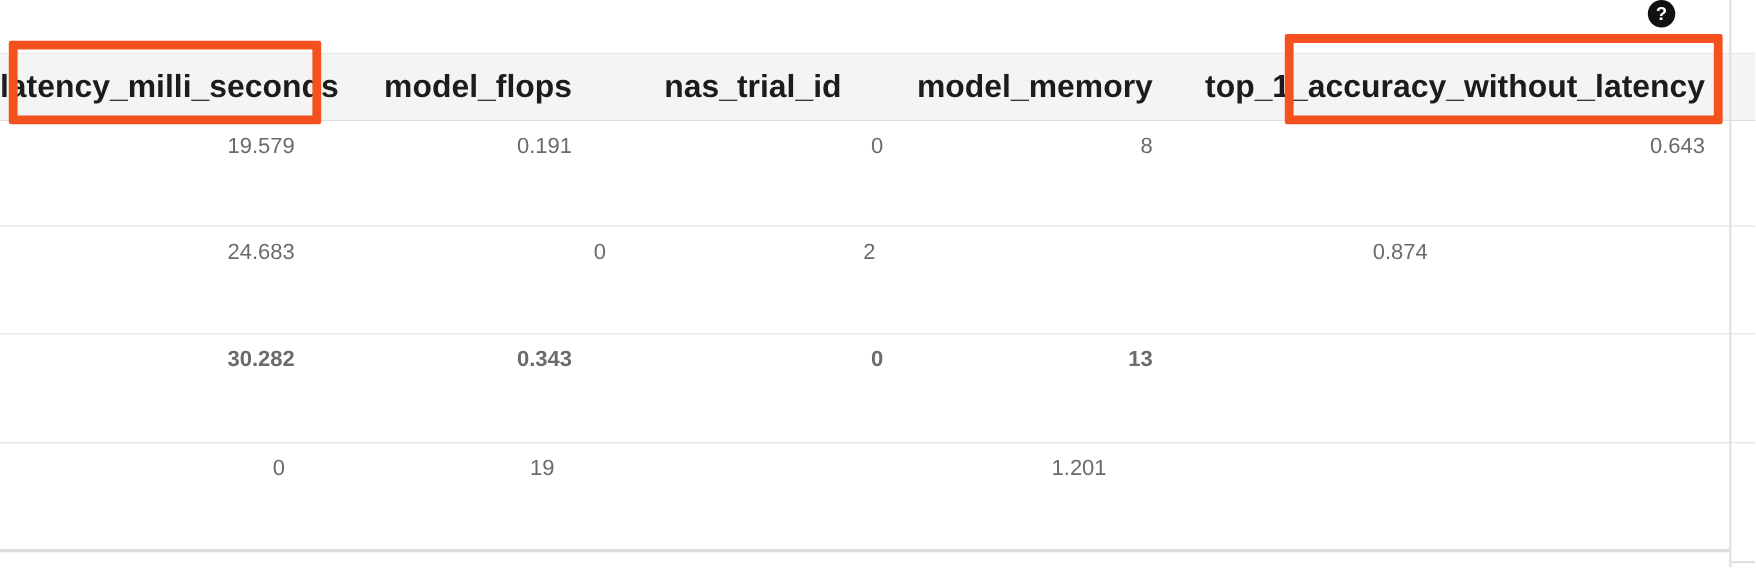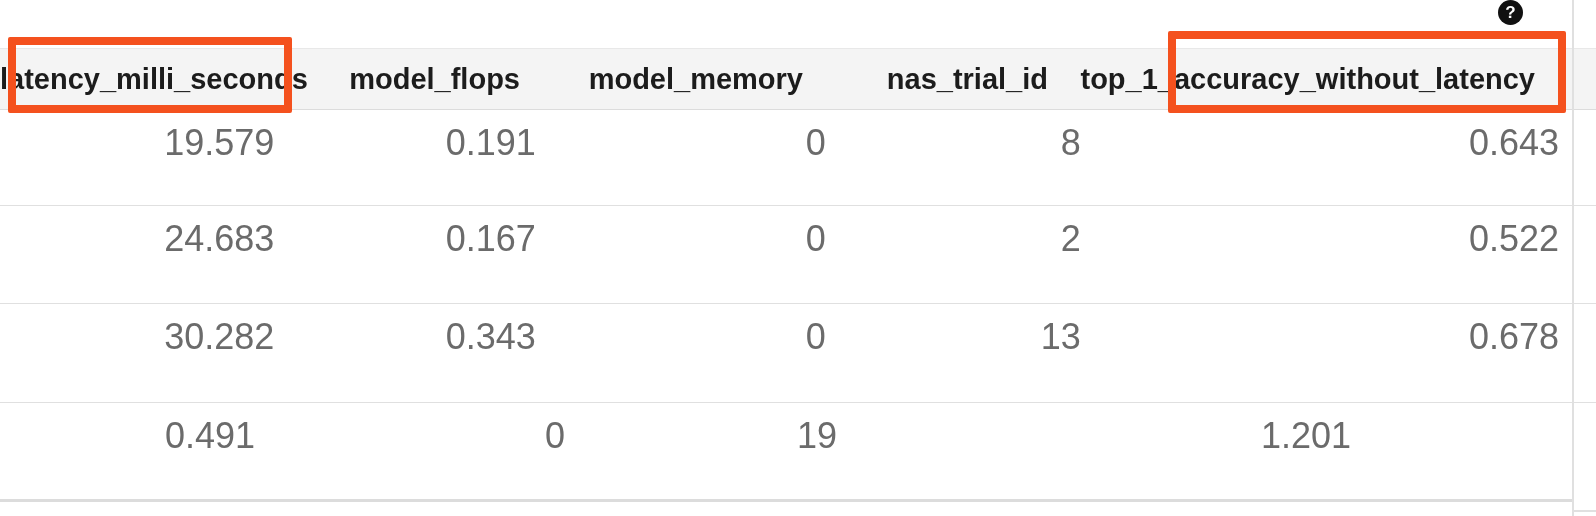--- a/index.html
+++ b/index.html
@@ -60,38 +60,37 @@
   .tbody { position: absolute; left: 0; top: 110px; width: 1596px; }
   .tr {
     box-sizing: border-box;
     width: 1596px;
     border-bottom: 1px solid #e0e0e0;
     display: flex;
     align-items: flex-start;
   }
   .tr.r1 { height: 96px; }
   .tr.r2 { height: 98px; }
-  .tr.r3 { height: 99px; }
+  .tr.r3 { height: 99px; font-weight: bold; }
   .tr.r4 { height: 96px; border-bottom: none; }
   .td {
     box-sizing: border-box;
     padding-top: 12px;
     text-align: right;
-    font-size: 36px;
+    font-size: 20px;
     color: #6b6b6b;
     white-space: nowrap;
-    margin-left: 27px;
   }
 
   
   .c1 { width: 292px; padding-right: 24px; }
   .c2 { width: 252px; padding-right: 24px; }
   .c3 { width: 283px; padding-right: 24px; }
   .c4 { width: 245px; padding-right: 24px; }
-  .c5 { width: 500px; padding-right: 37px; }
+  .c5 { width: 500px; padding-right: 22px; }
 
   
   .v-divider {
     position: absolute;
     left: 1572px;
     top: 0;
     width: 2px;
     height: 516px;
     background: #e0e0e0;
     z-index: 2;
@@ -133,49 +132,46 @@
 
 <div class="canvas">
 
   <div class="help-icon">?</div>
 
   <div class="tbl">
 
     <div class="thead">
       <div class="th c1">latency_milli_seconds</div>
       <div class="th c2">model_flops</div>
+      <div class="th c4">nas_trial_id</div>
       <div class="th c3">model_memory</div>
-      <div class="th c4">nas_trial_id</div>
       <div class="th c5">top_1_accuracy_without_latency</div>
     </div>
 
     <div class="tbody">
       <div class="tr r1">
         <div class="td c1">19.579</div>
         <div class="td c2">0.191</div>
         <div class="td c3">0</div>
         <div class="td c4">8</div>
         <div class="td c5">0.643</div>
       </div>
       <div class="tr r2">
         <div class="td c1">24.683</div>
-        <div class="td c2">0.167</div>
         <div class="td c3">0</div>
         <div class="td c4">2</div>
-        <div class="td c5">0.522</div>
+        <div class="td c5">0.874</div>
       </div>
       <div class="tr r3">
         <div class="td c1">30.282</div>
         <div class="td c2">0.343</div>
         <div class="td c3">0</div>
         <div class="td c4">13</div>
-        <div class="td c5">0.678</div>
       </div>
       <div class="tr r4">
-        <div class="td c2">0.491</div>
         <div class="td c3">0</div>
         <div class="td c4">19</div>
         <div class="td c5">1.201</div>
       </div>
     </div>
 
     <div class="bottom-border"></div>
   </div>
 
   <div class="v-divider"></div>

